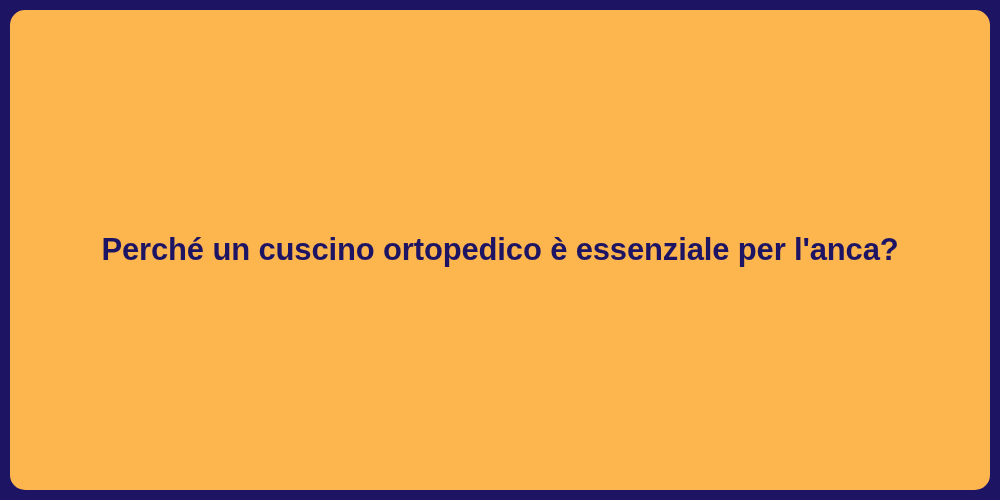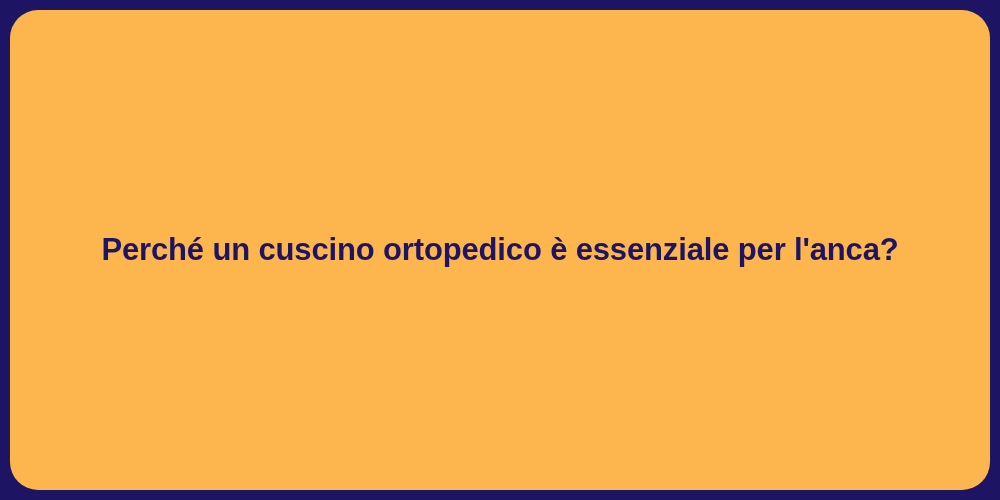--- a/index.html
+++ b/index.html
@@ -20,21 +20,21 @@
   }
 
   
   #card {
     position: absolute;
     left: 10px;
     top: 10px;
     right: 10px;
     bottom: 10px;
     background: #fdb54e;
-    border-radius: 28px;
+    border-radius: 15px;
     display: flex;
     align-items: center;
     justify-content: center;
     box-sizing: border-box;
     padding: 0 40px;
   }
 
   #headline {
     margin: 0;
     font-size: 31px;

